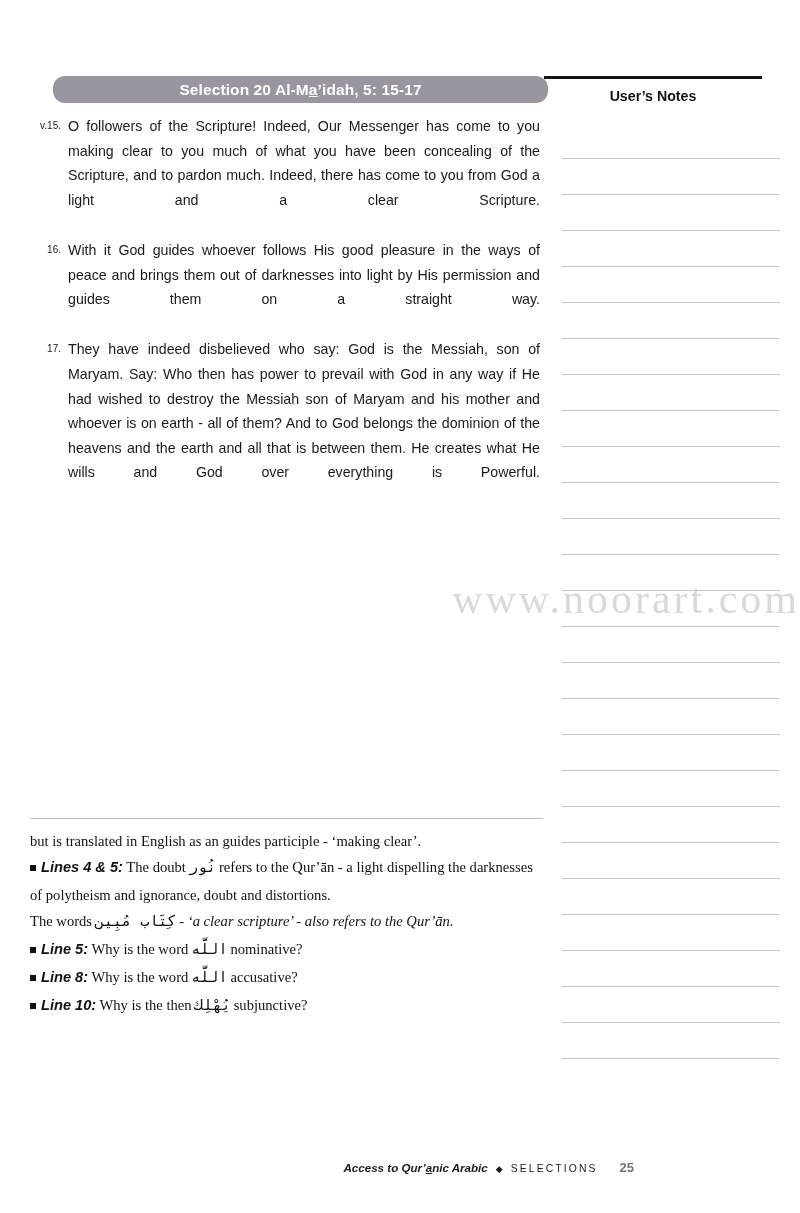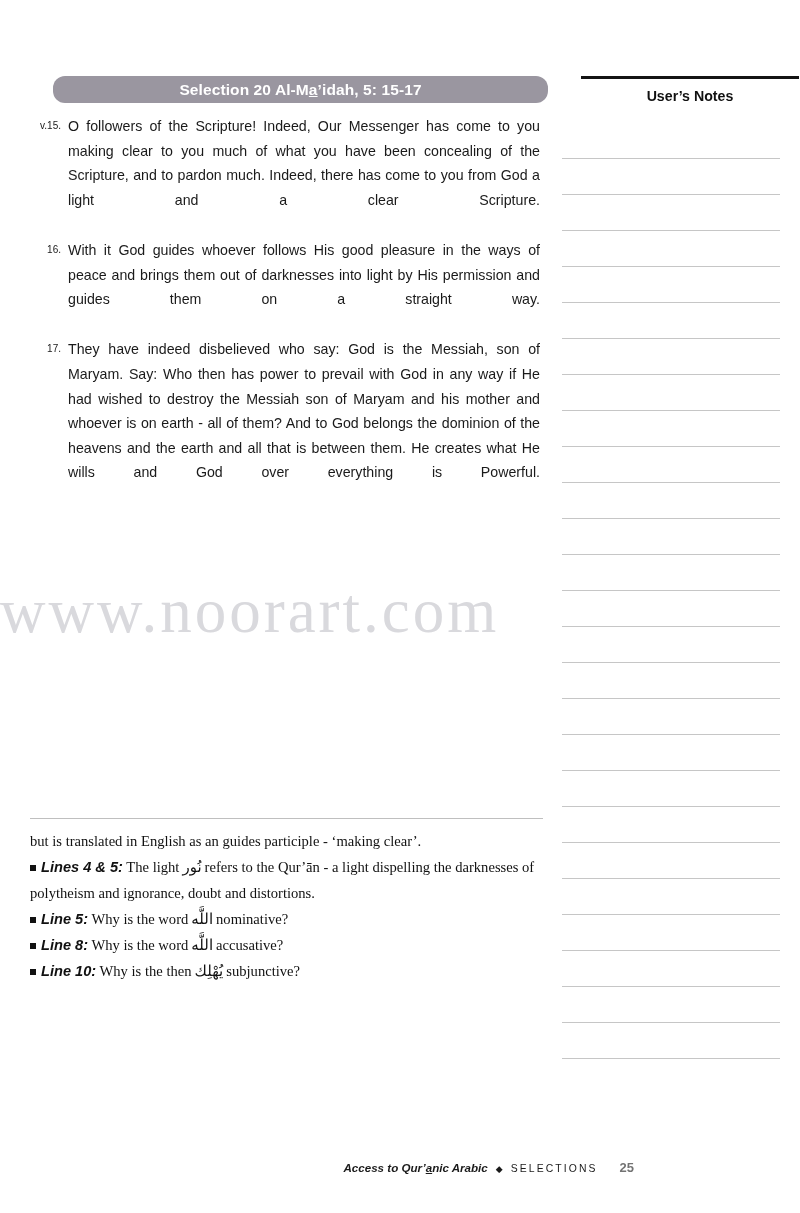--- a/index.html
+++ b/index.html
@@ -88,23 +88,23 @@
     display: inline-block;
     width: 100%;
   }
 
   
   #watermark {
     position: absolute;
     left: 0;
     top: 575px;
     width: 800px;
-    text-align: left;
+    text-align: right;
     font-family: "Liberation Serif", serif;
-    font-size: 63px;
+    font-size: 42px;
     letter-spacing: 3px;
     color: #d9d9dd;
     white-space: nowrap;
     user-select: none;
     pointer-events: none;
   }
 
   
   #note-rule {
     position: absolute;
@@ -138,32 +138,32 @@
     margin-right: 5px;
     vertical-align: 1px;
   }
   .lbl {
     font-weight: bold;
     font-style: italic;
     font-family: "Liberation Sans", sans-serif;
     font-size: 14.6px;
   }
   .ar {
-    font-family: Liberation Serif, serif;
+    font-family: Liberation Mono, monospace;
     font-size: 15px;
     direction: rtl;
     unicode-bidi: isolate;
     padding: 0 3px;
   }
   .it { font-style: italic; }
 
   
   #notes-panel {
     position: absolute;
-    left: 581px;
+    left: 544px;
     top: 76px;
     width: 218px;
   }
   #notes-top-rule {
     width: 218px;
     height: 3px;
     background: #141414;
   }
   #notes-title {
     margin-top: 9px;
@@ -254,23 +254,26 @@
 
   <div id="watermark">www.noorart.com</div>
 
   <div id="note-rule"></div>
 
   <div id="commentary">
     <div class="cm-line wrap">but is translated in English as an guides participle - ‘making clear’.</div>
 
     <div class="cm-line wrap">
       <span class="bullet-sq"></span><span class="lbl">Lines 4 &amp; 5:</span>
-      <span>The light</span><span class="ar">نُور</span><span>refers to the Qur’ān - a light dispelling the darknesses of polytheism and ignorance, doubt and distortions.</span>
-    </div>
-
+      <span>The doubt</span><span class="ar">نُور</span><span>refers to the Qur’ān - a light dispelling the darknesses of polytheism and ignorance, doubt and distortions.</span>
+    </div>
+
+    <div class="cm-line">
+      <span>The words</span><span class="ar">كِتَاب مُبِين</span><span class="it">- ‘a clear scripture’ - also refers to the Qur’ān.</span>
+    </div>
 
     <div class="cm-line">
       <span class="bullet-sq"></span><span class="lbl">Line 5:</span>
       <span>Why is the word</span><span class="ar">اللَّه</span><span>nominative?</span>
     </div>
 
     <div class="cm-line">
       <span class="bullet-sq"></span><span class="lbl">Line 8:</span>
       <span>Why is the word</span><span class="ar">اللَّه</span><span>accusative?</span>
     </div>

